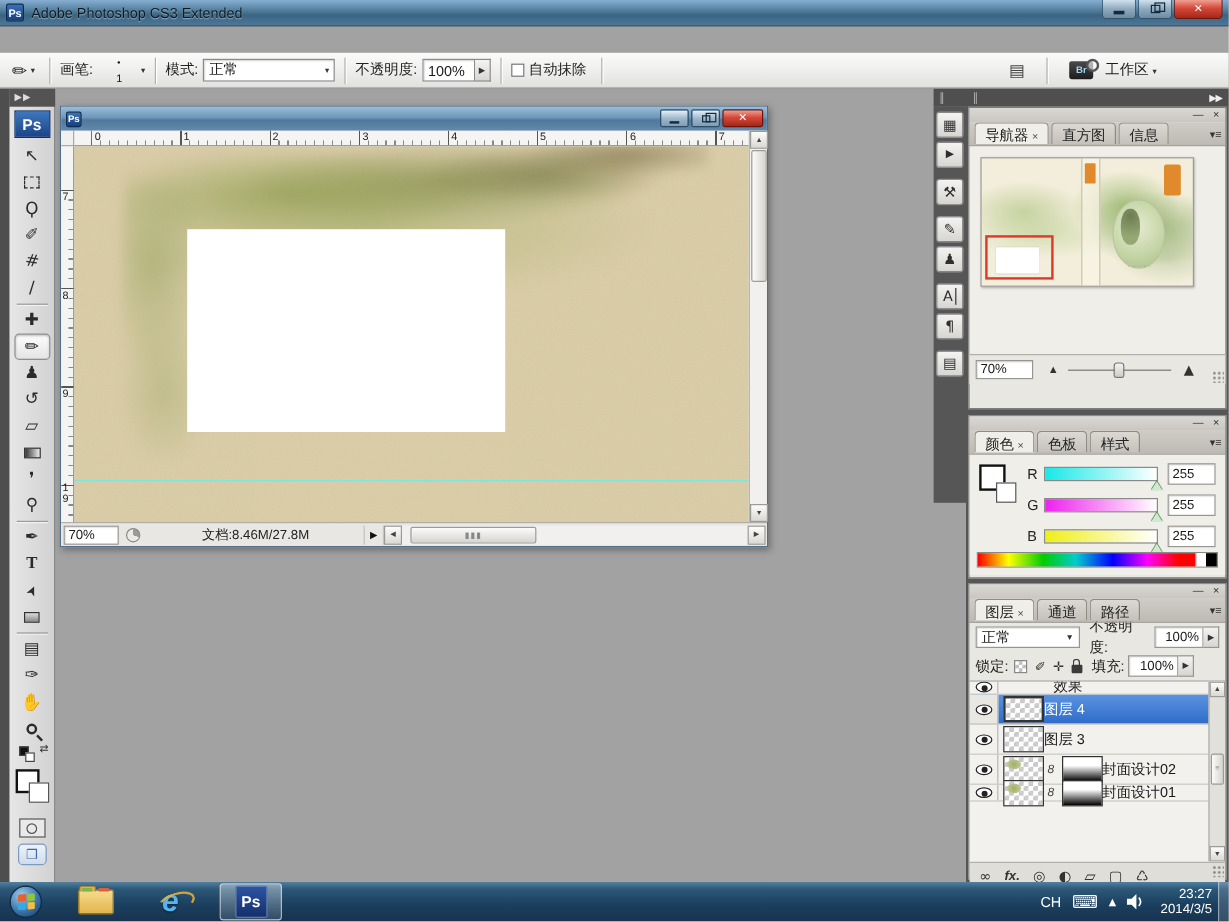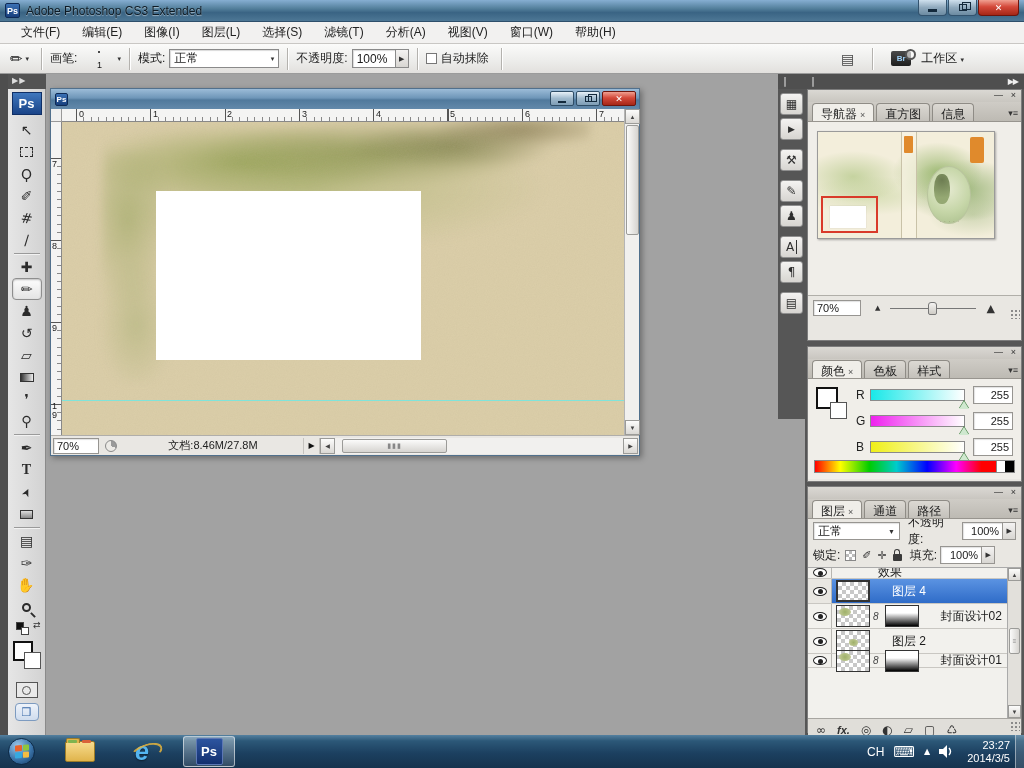--- a/index.html
+++ b/index.html
@@ -163,21 +163,21 @@
   .dock-icon { width:23px; height:22px; margin-bottom:3px; background:linear-gradient(180deg,#f4f3f1,#d7d5d1);
     border:1px solid #8f8f8f; border-radius:3px; display:flex; align-items:center; justify-content:center;
     font-size:12px; color:#2e2e2e; }
   .dock-gap { height:6px; }
 
   .panel-dock { position:absolute; left:805px; top:15px; width:219px; height:646px; background:#565656; }
   .panel { position:absolute; left:2px; right:2px; background:#e9e7e2; border:1px solid #7c7c7c; }
   .panel-minibar { height:12px; background:linear-gradient(180deg,#dad8d3,#c9c6c0); position:relative; }
   .panel-min { position:absolute; right:18px; top:1px; font-size:9px; color:#333; line-height:9px; }
   .panel-close { position:absolute; right:5px; top:1px; font-size:9px; color:#333; line-height:9px; }
-  .tab-row { height:20px; background:linear-gradient(180deg,#cfccc6,#bdbab3); display:flex; align-items:center; padding-left:4px; position:relative; border-bottom:1px solid #98958f; }
+  .tab-row { height:20px; background:linear-gradient(180deg,#cfccc6,#bdbab3); display:flex; align-items:flex-start; padding-left:4px; position:relative; border-bottom:1px solid #98958f; }
   .tab { height:18px; padding:2px 8px 0 8px; font-size:12px; color:#222; border:1px solid #8f8c86; border-bottom:none;
     border-radius:4px 4px 0 0; background:linear-gradient(180deg,#dcd9d3,#c4c1bb); margin-right:2px; }
   .tab.active { background:#f0eee9; position:relative; z-index:2; }
   .tab .x { font-size:9px; color:#555; margin-left:3px; }
   .panel-menu { position:absolute; right:3px; bottom:3px; font-size:9px; color:#333; }
   .panel-content { position:relative; background:#f0eee9; }
   .grip-dots { position:absolute; right:1px; bottom:1px; width:10px; height:10px;
     background:radial-gradient(circle,#8a8a8a 1px,transparent 1.2px); background-size:4px 4px; }
 
   
@@ -216,21 +216,21 @@
   .swatch-bg { position:absolute; left:14px; top:15px; width:17px; height:17px; background:#fff; border:1px solid #555; }
   .chan-row { position:absolute; left:48px; right:8px; height:20px; display:flex; align-items:center; }
   .chan-label { width:14px; font-size:12px; color:#222; }
   .chan-slider { position:relative; flex:1; height:12px; border:1px solid #8a8a8a; margin-right:8px; }
   .chan-slider.r { background:linear-gradient(90deg,#19e8e8,#ffffff); }
   .chan-slider.g { background:linear-gradient(90deg,#ee21ee,#ffffff); }
   .chan-slider.b { background:linear-gradient(90deg,#efef17,#ffffff); }
   .chan-thumb { position:absolute; right:-5px; bottom:-9px; width:0; height:0;
     border-left:5px solid transparent; border-right:5px solid transparent; border-bottom:8px solid #cfe8cf;
     filter:drop-shadow(0 -1px 0 #3a7a3a); }
-  .chan-value { width:40px; height:18px; background:#fff; border:1px solid #979591; box-shadow:inset 1px 1px 1px rgba(0,0,0,.12); font-size:11px; text-align:right; padding:2px 3px; }
+  .chan-value { width:40px; height:18px; background:#fff; border:1px solid #979591; box-shadow:inset 1px 1px 1px rgba(0,0,0,.12); font-size:11px; padding:2px 3px; }
   .spectrum { position:absolute; left:6px; right:6px; bottom:6px; height:13px; border:1px solid #888; display:flex; }
   .spectrum-main { flex:1; background:linear-gradient(90deg,#f00 0%,#ff0 14%,#0c0 30%,#0cc 45%,#00f 62%,#f0f 78%,#f00 92%); }
   .spectrum-white { width:9px; background:#fff; border-left:1px solid #888; }
   .spectrum-black { width:9px; background:#000; }
 
   
   .layer-controls { height:24px; display:flex; align-items:center; padding:0 5px; background:#e9e7e2; }
   .blend-select { width:88px; height:18px; background:#fff; border:1px solid #979591; box-shadow:inset 1px 1px 1px rgba(0,0,0,.12);
     display:flex; align-items:center; justify-content:space-between; padding:0 4px; font-size:12px; }
   .small-label { font-size:12px; margin-left:8px; margin-right:3px; }
@@ -251,21 +251,21 @@
   .eye-icon { width:14px; height:9px; border:1px solid #222; border-radius:50%; background:#fff; position:relative; }
   .eye-icon::after { content:""; position:absolute; left:4px; top:1.5px; width:5px; height:5px; border-radius:50%; background:#222; }
   .thumb { width:34px; height:22px; border:1px solid #333; margin-left:4px; flex:none;
     background-image:linear-gradient(45deg,#c8c8c8 25%,transparent 25%,transparent 75%,#c8c8c8 75%),linear-gradient(45deg,#c8c8c8 25%,transparent 25%,transparent 75%,#c8c8c8 75%);
     background-size:8px 8px; background-position:0 0,4px 4px; background-color:#fff; position:relative; }
   .thumb .blob { position:absolute; left:2px; top:2px; width:12px; height:8px; border-radius:50%;
     background:radial-gradient(circle,#9fb06a,#c9d0a0); }
   .thumb .blob.center { left:12px; top:8px; width:9px; height:7px; }
   .mask-thumb { width:34px; height:22px; border:1px solid #333; margin-left:6px; flex:none; background:linear-gradient(180deg,#ffffff 35%,#000000 100%); }
   .link-ico { font-size:10px; color:#444; margin-left:3px; flex:none; font-style:italic; }
-  .layer-label { font-size:12px; margin-left:22px; white-space:nowrap; }
+  .layer-label { font-size:12px; margin-left:0; white-space:nowrap; }
   .layer-row.selected { background:linear-gradient(180deg,#5b93e2,#2f6cc8); }
   .layer-row.selected .layer-label { color:#fff; }
   .effect-row .layer-label { margin-left:0; }
   .layer-vscroll { position:absolute; right:0; top:0; bottom:0; width:14px; background:#e2e0db; border-left:1px solid #aaa; }
   .layer-vscroll .up { position:absolute; top:0; width:13px; height:13px; font-size:6px; }
   .layer-vscroll .dn { position:absolute; bottom:0; width:13px; height:13px; font-size:6px; }
   .layer-vscroll .vthumb { position:absolute; left:1px; top:60px; width:11px; height:26px; background:linear-gradient(90deg,#fbfbfa,#d6d4d0); border:1px solid #9b9b98; border-radius:2px;
     display:flex; align-items:center; justify-content:center; font-size:6px; color:#888; }
   .layers-bottom { height:22px; background:#e0ded9; border-top:1px solid #a8a6a1; display:flex; align-items:center; gap:11px; padding:0 8px; }
   .lb-ico { font-size:12px; color:#333; }
@@ -312,32 +312,20 @@
         </div>
       <div class="win-btn">
           <span class="restore-sq"></span>
         </div>
       <div class="win-btn close">
           <span>✕</span>
         </div>
     </div>
   </div>
 
-  <div class="menubar">
-    <span class="menu-item">文件(F)</span>
-    <span class="menu-item">编辑(E)</span>
-    <span class="menu-item">图像(I)</span>
-    <span class="menu-item">图层(L)</span>
-    <span class="menu-item">选择(S)</span>
-    <span class="menu-item">滤镜(T)</span>
-    <span class="menu-item">分析(A)</span>
-    <span class="menu-item">视图(V)</span>
-    <span class="menu-item">窗口(W)</span>
-    <span class="menu-item">帮助(H)</span>
-  </div>
 
   <div class="optionsbar">
     <div class="tool-preview">
       <span class="glyph" style="font-size:15px">✏</span>
       <span class="drop-arrow">▾</span>
     </div>
     <div class="opt-sep"></div>
     <span class="opt-label">画笔:</span>
     <div class="brush-preview">
       <span class="brush-dot"></span>
@@ -708,35 +696,33 @@
             <div class="eye-cell" style="background:#e9e7e2">
                 <span class="eye-icon"></span>
               </div>
             <span class="thumb" style="border-width:2px"></span>
             <span class="layer-label">图层 4</span>
           </div>
           <div class="layer-row">
             <div class="eye-cell">
                 <span class="eye-icon"></span>
               </div>
+            <span class="thumb"></span>
+            <span class="layer-label">图层 3</span>
+          </div>
+          <div class="layer-row">
+            <div class="eye-cell">
+                <span class="eye-icon"></span>
+              </div>
             <span class="thumb">
                 <span class="blob"></span>
               </span>
             <span class="link-ico">8</span>
             <span class="mask-thumb"></span>
             <span class="layer-label">封面设计02</span>
-          </div>
-          <div class="layer-row">
-            <div class="eye-cell">
-                <span class="eye-icon"></span>
-              </div>
-            <span class="thumb">
-                <span class="blob center"></span>
-              </span>
-            <span class="layer-label">图层 2</span>
           </div>
           <div class="layer-row" style="height:14px">
             <div class="eye-cell">
                 <span class="eye-icon"></span>
               </div>
             <span class="thumb">
                 <span class="blob"></span>
               </span>
             <span class="link-ico">8</span>
             <span class="mask-thumb"></span>

